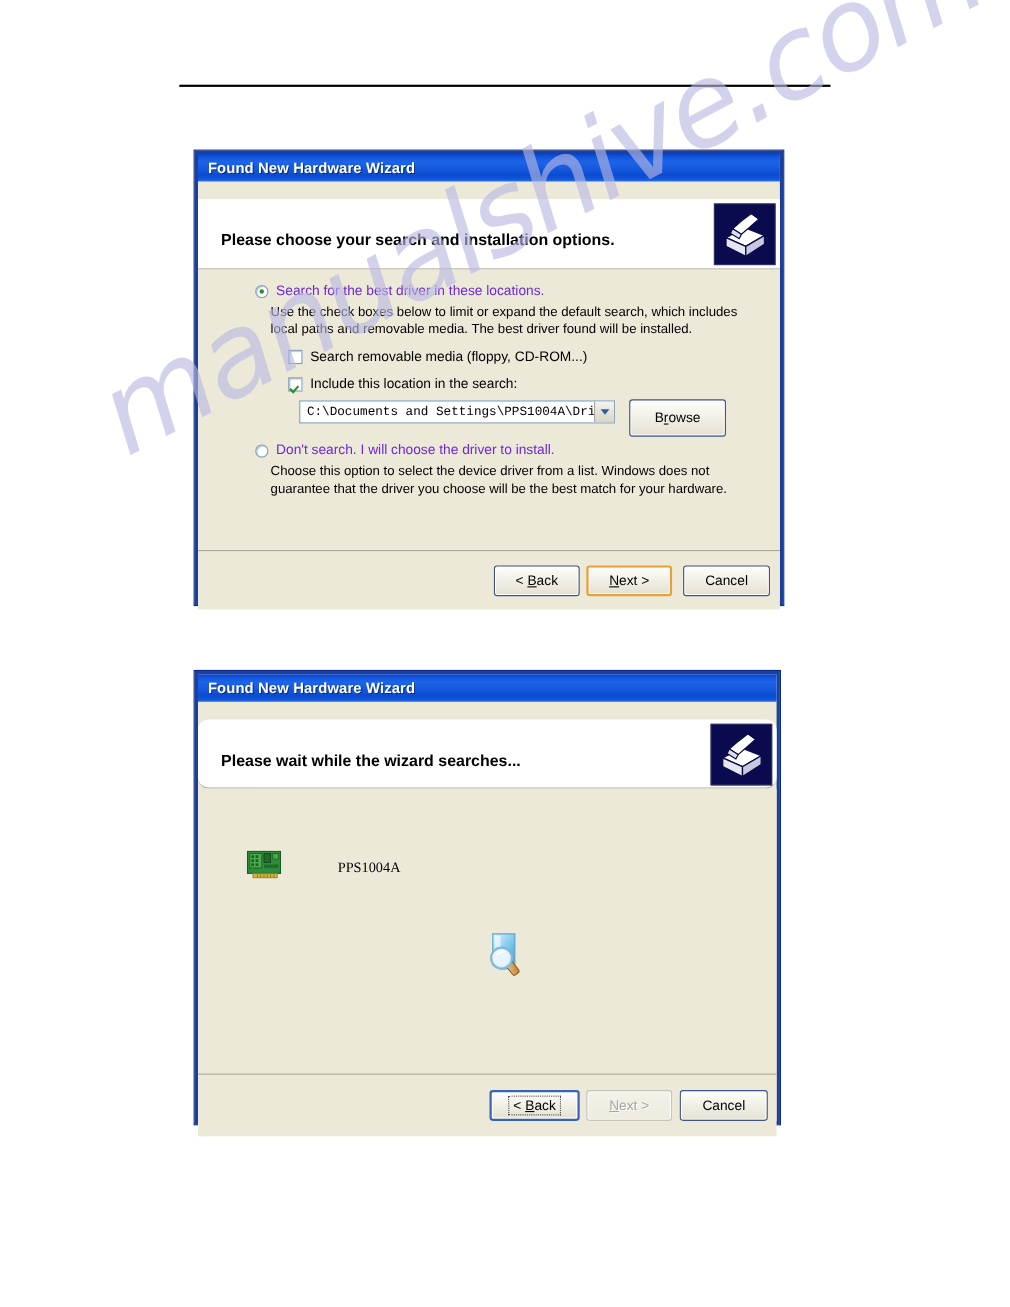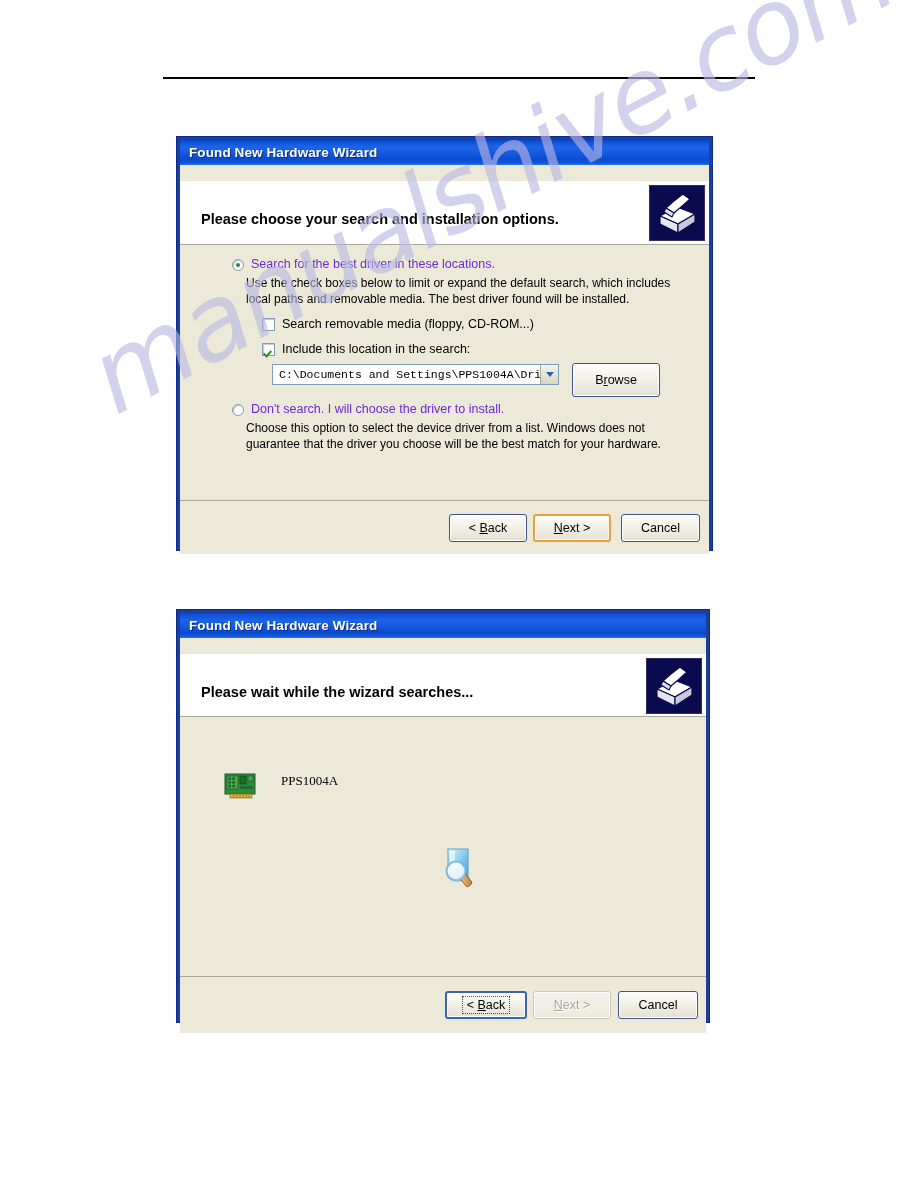--- a/index.html
+++ b/index.html
@@ -88,21 +88,21 @@
   
   .wiz-header {
     position: relative;
     margin: 0 3px;
     background: #ffffff;
     border-bottom: 1px solid #aca899;
     height: 63px;
     display: flex;
     align-items: center;
   }
-  #wizard-2 .wiz-header { height: 62px; }
+  #wizard-2 .wiz-header { height: 62px; border-radius: 10px; }
   .wiz-heading {
     font-size: 14.5px;
     font-weight: bold;
     color: #000000;
     padding: 13px 0 0 21px;
     white-space: nowrap;
   }
 
   
   .wiz-icon {
@@ -271,21 +271,22 @@
     border: 1px solid #c7c5ba;
     background: linear-gradient(180deg,#f4f2ea 0%,#edeadd 100%);
     text-shadow: 1px 1px 0 #ffffff;
   }
   .btn u { text-decoration: underline; }
 
   
   .device-row {
     position: absolute;
     display: flex;
-    align-items: flex-start;
+    align-items: center;
+    gap: 26px;
   }
   .device-name {
     margin-left: 25px;
     font-family: "Liberation Serif", serif;
     font-size: 13px;
     color: #000000;
     white-space: nowrap;
   }
   .searching-icon {
     position: absolute;

